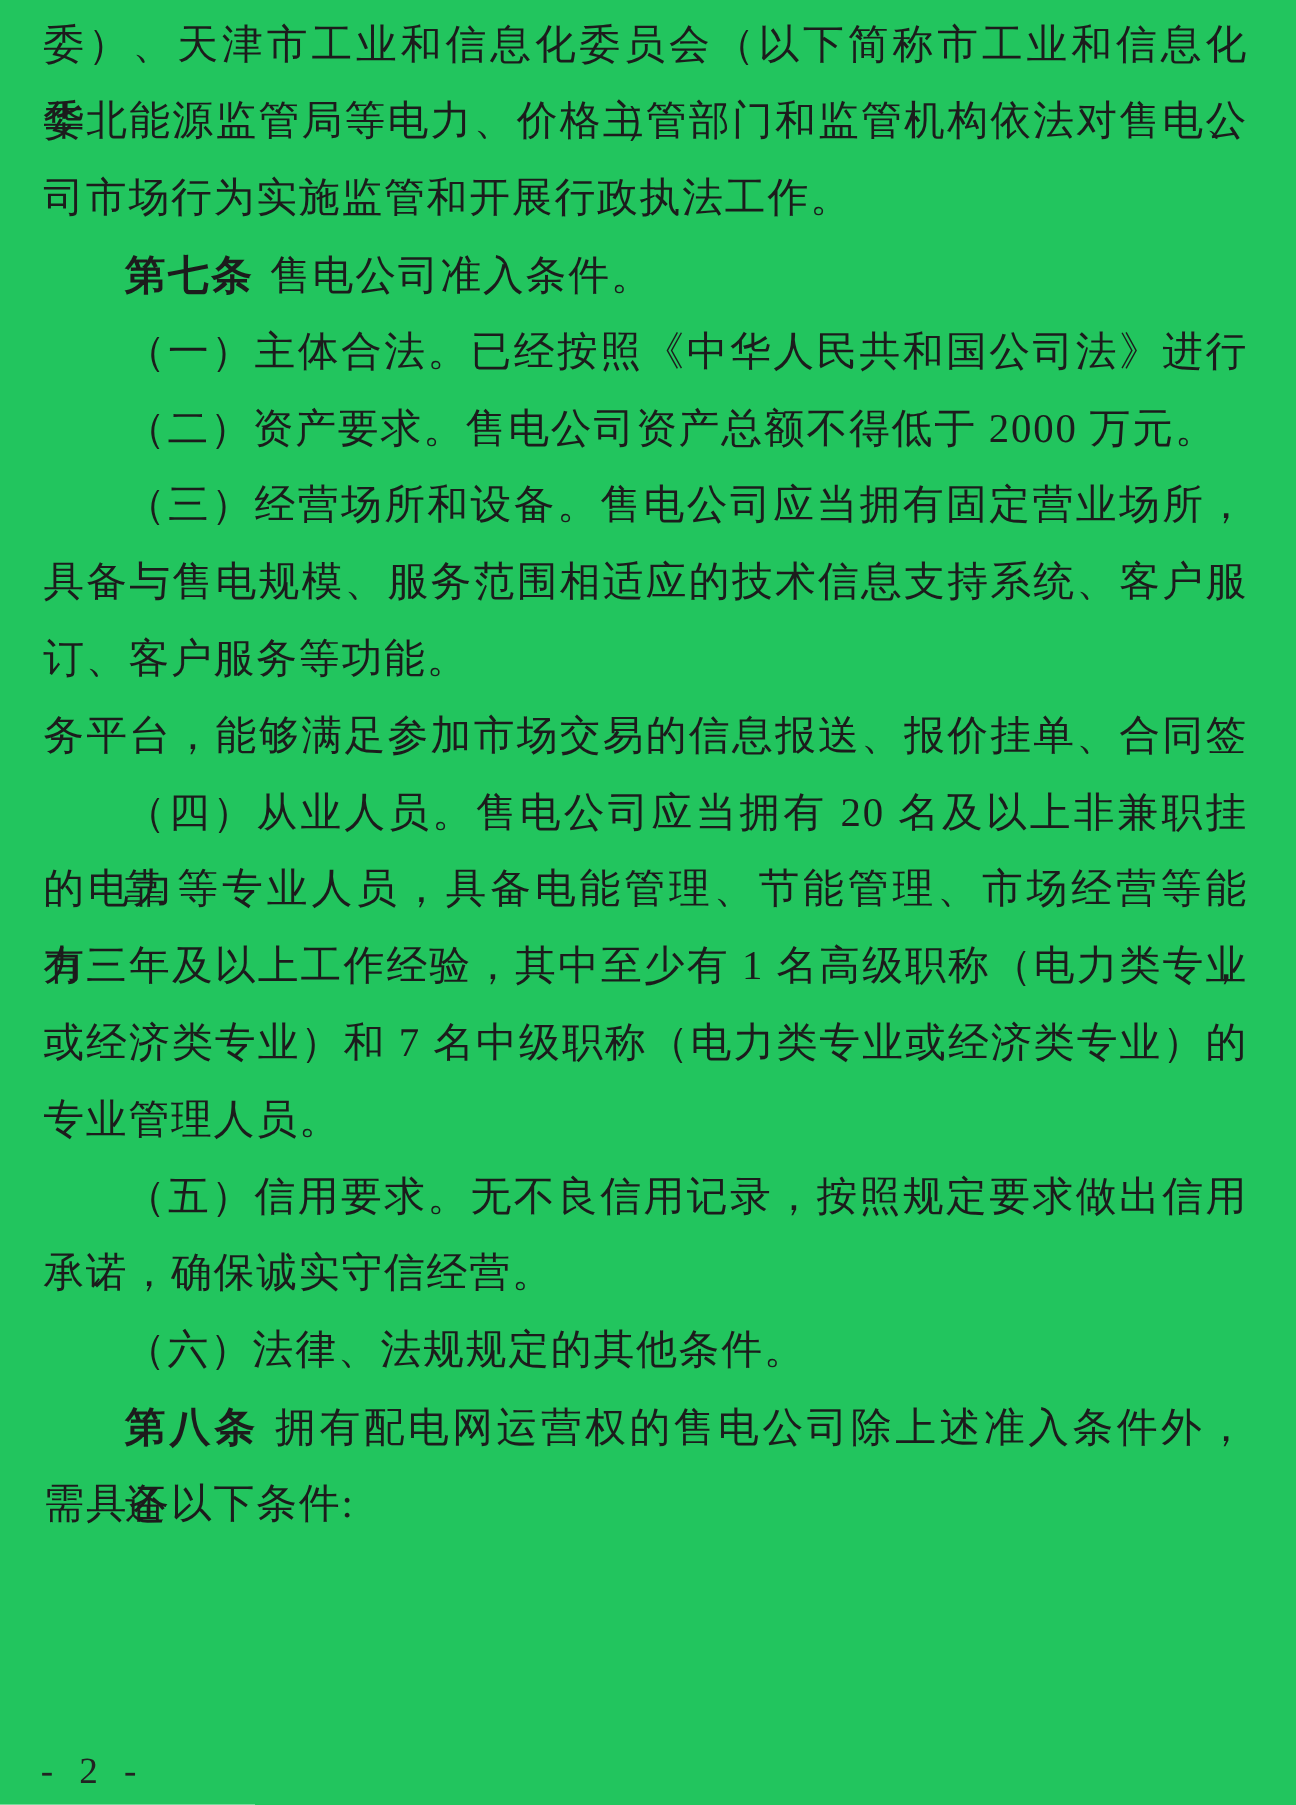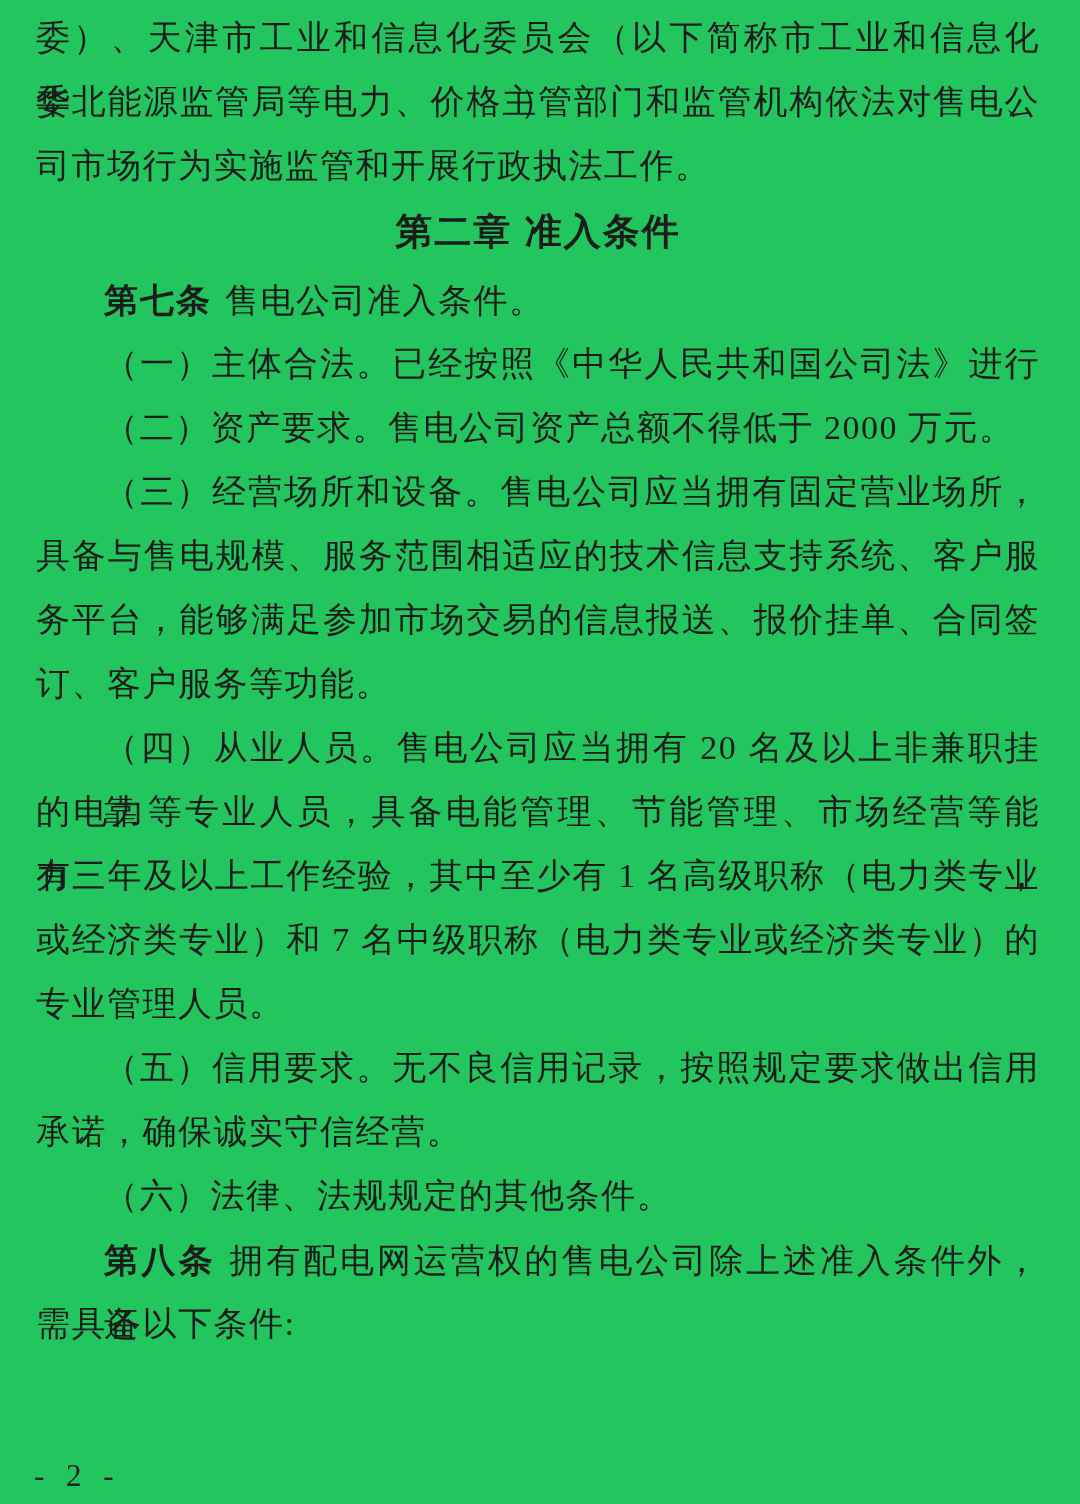--- a/index.html
+++ b/index.html
@@ -73,32 +73,31 @@
 </head>
 <body>
 
 <div class="page">
   <div class="doc-body">
 
     <p class="ln j">委）、天津市工业和信息化委员会（以下简称市工业和信息化委）、</p>
     <p class="ln j">华北能源监管局等电力、价格主管部门和监管机构依法对售电公</p>
     <p class="ln">司市场行为实施监管和开展行政执法工作。</p>
 
-    <h2 class="chapter-heading">第二章 准入条件</h2>
 
     <p class="ln ind"><span class="article-label">第七条</span><span>售电公司准入条件。</span></p>
 
     <p class="ln j ind">（一）主体合法。已经按照《中华人民共和国公司法》进行</p>
 
     <p class="ln ind">（二）资产要求。售电公司资产总额不得低于 2000 万元。</p>
 
     <p class="ln j ind">（三）经营场所和设备。售电公司应当拥有固定营业场所，</p>
     <p class="ln j">具备与售电规模、服务范围相适应的技术信息支持系统、客户服</p>
+    <p class="ln">订、客户服务等功能。</p>
     <p class="ln j">务平台，能够满足参加市场交易的信息报送、报价挂单、合同签</p>
-    <p class="ln">订、客户服务等功能。</p>
 
     <p class="ln j ind">（四）从业人员。售电公司应当拥有 20 名及以上非兼职挂靠</p>
     <p class="ln j">的电力等专业人员，具备电能管理、节能管理、市场经营等能力，</p>
     <p class="ln j">有三年及以上工作经验，其中至少有 1 名高级职称（电力类专业</p>
     <p class="ln j">或经济类专业）和 7 名中级职称（电力类专业或经济类专业）的</p>
     <p class="ln">专业管理人员。</p>
 
     <p class="ln j ind">（五）信用要求。无不良信用记录，按照规定要求做出信用</p>
     <p class="ln">承诺，确保诚实守信经营。</p>
 

